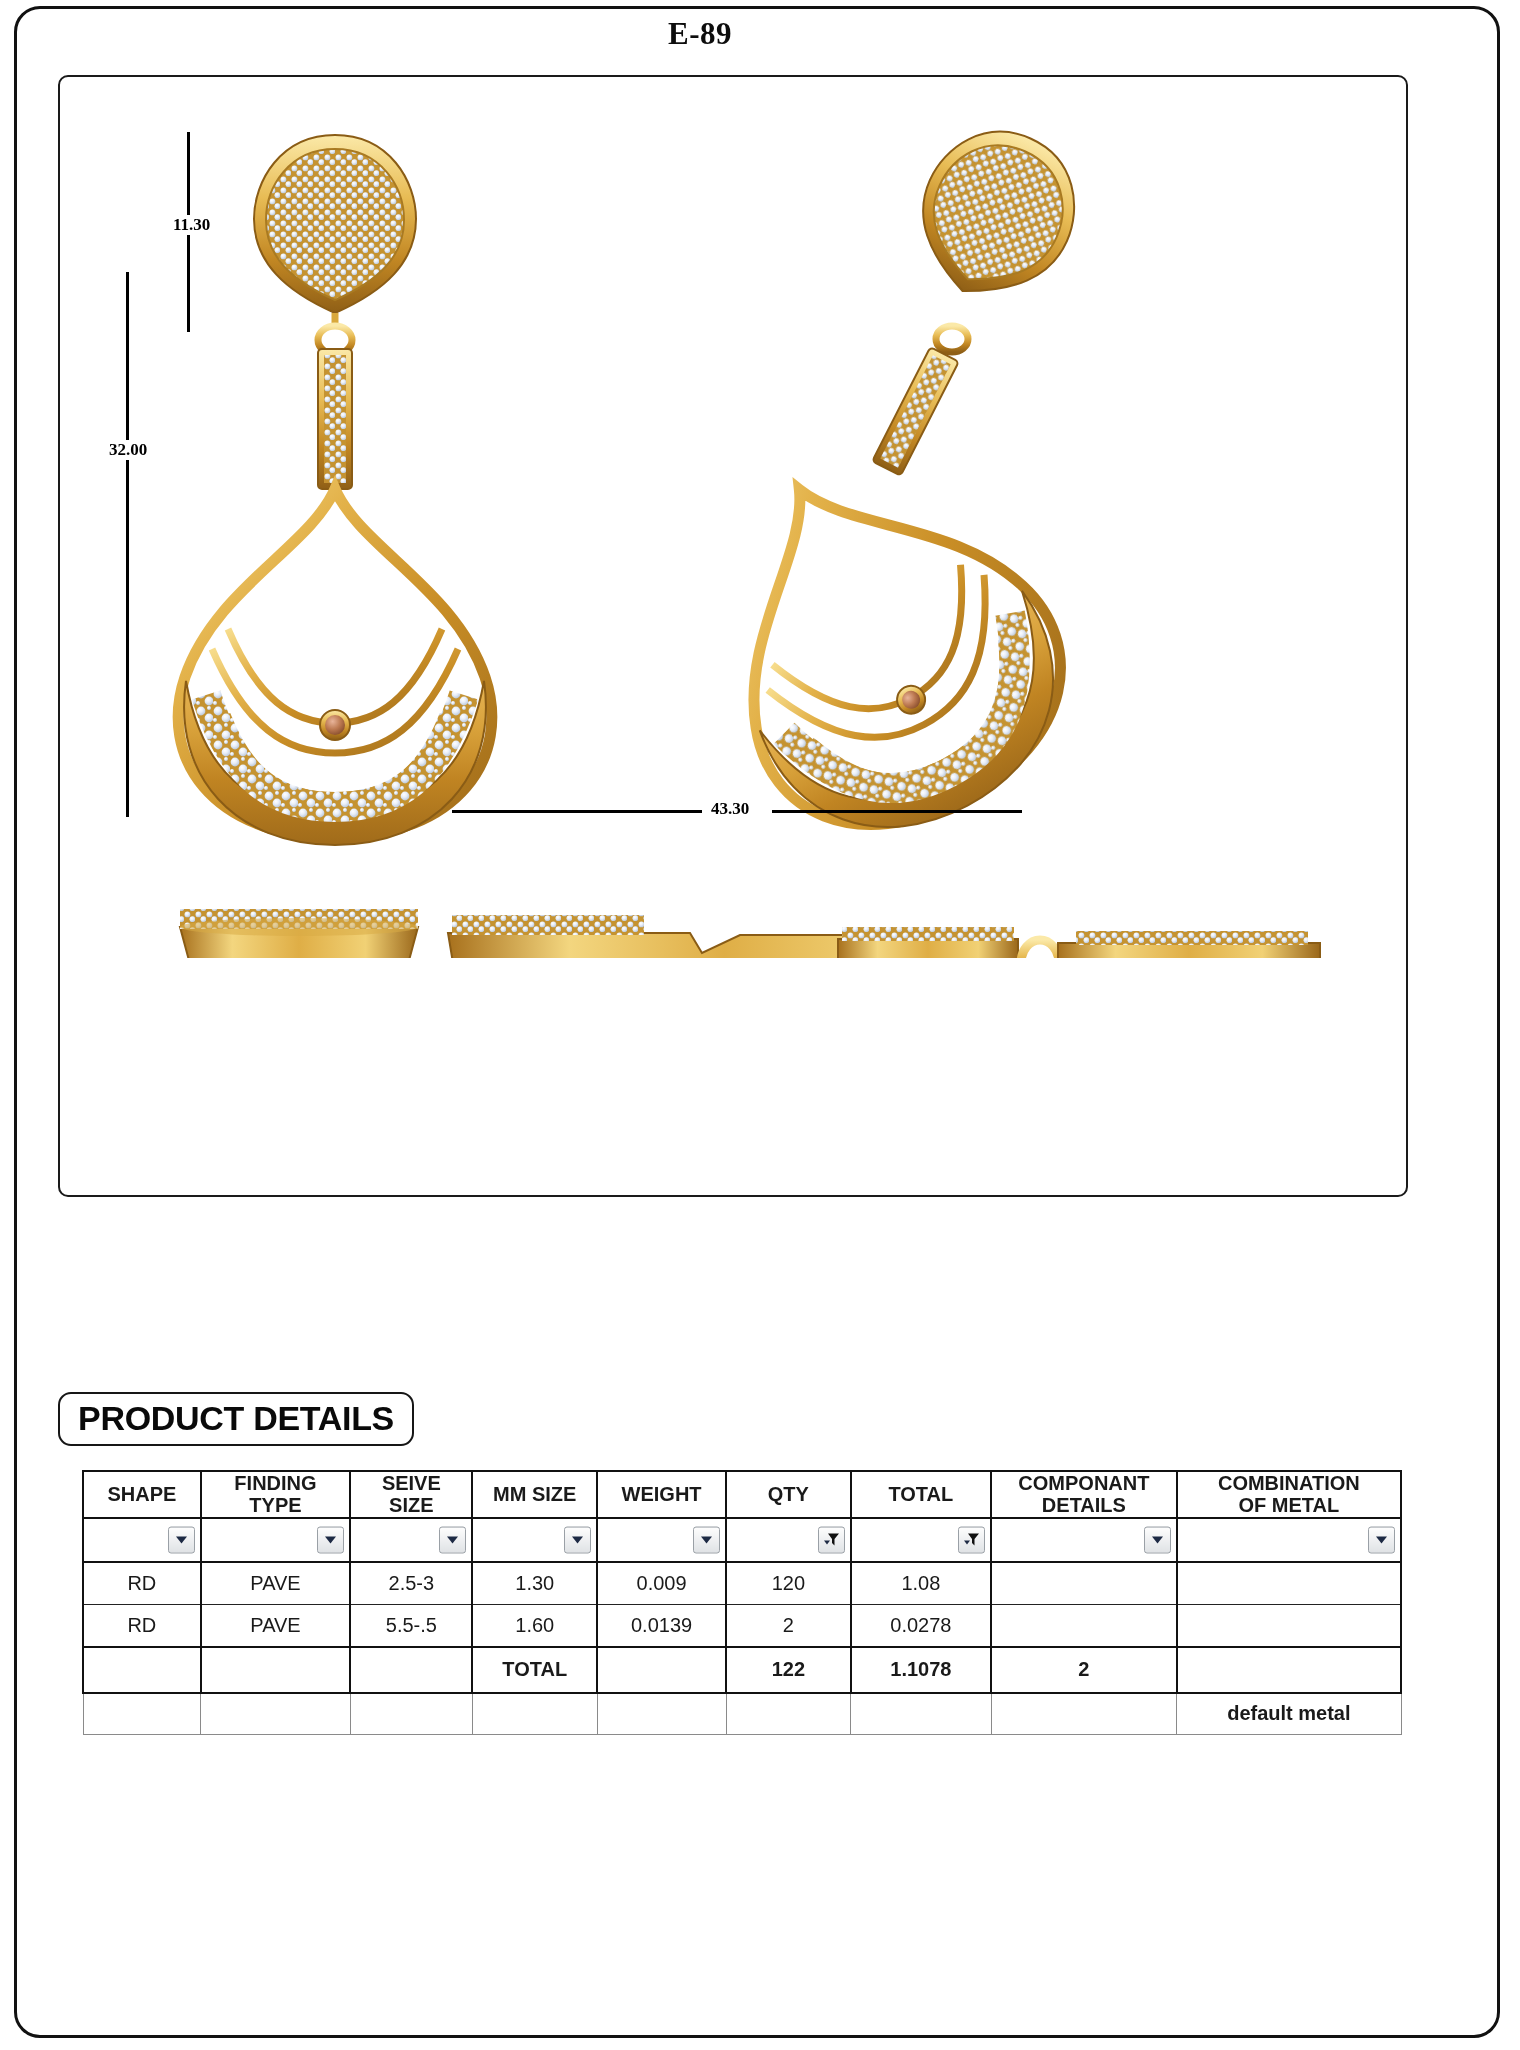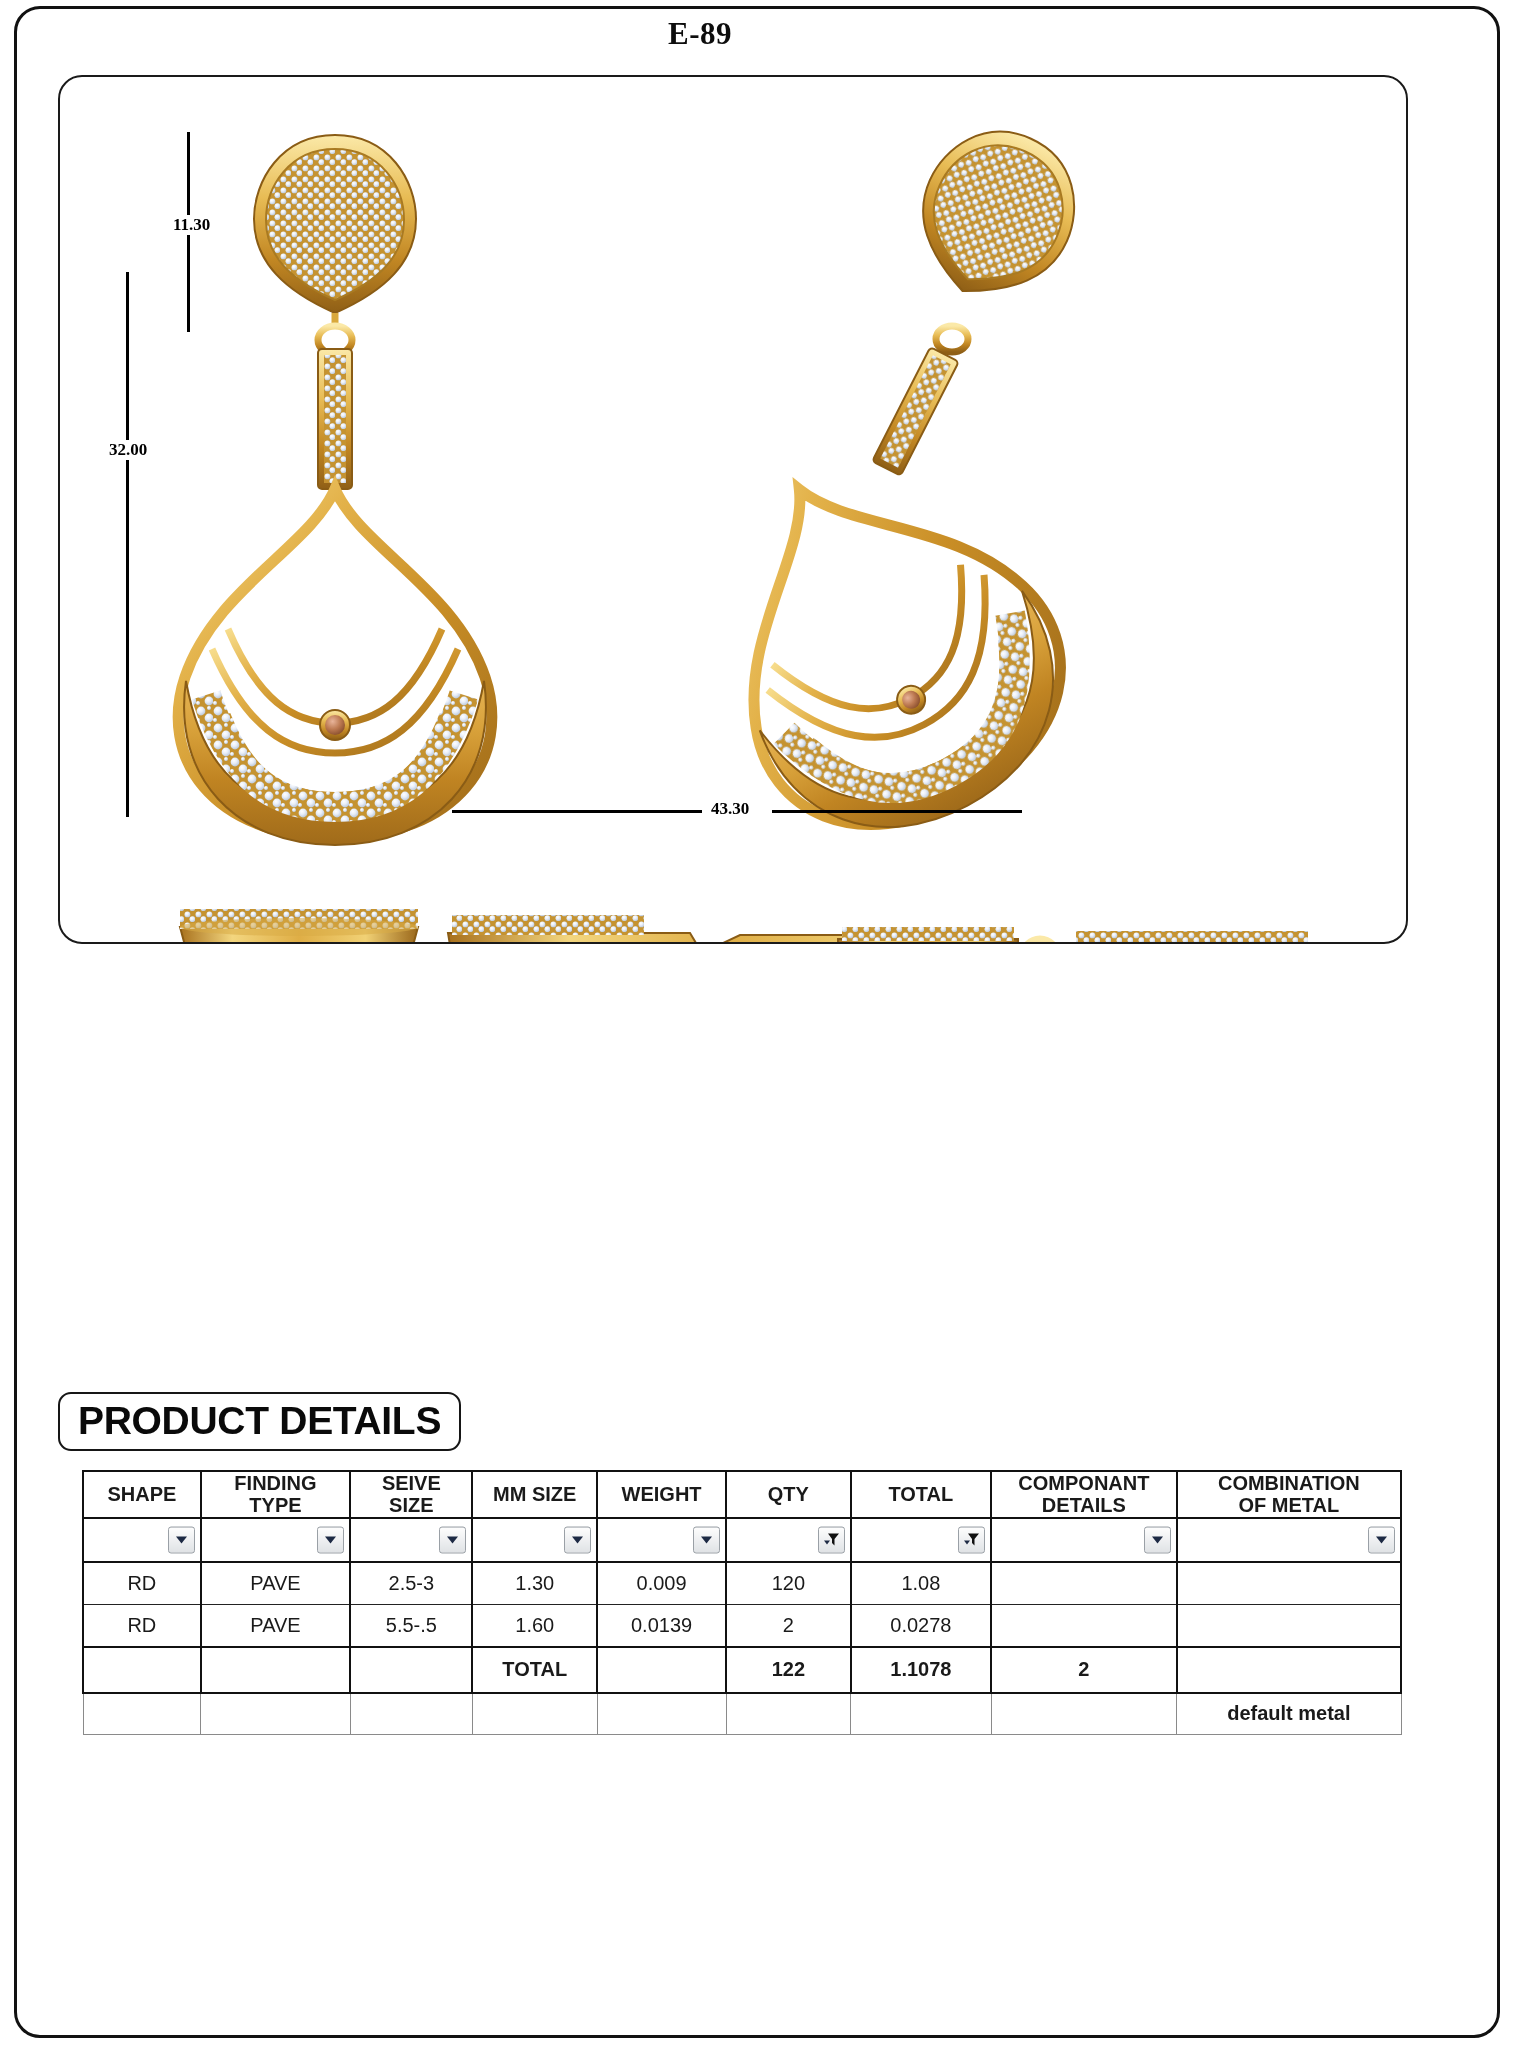--- a/index.html
+++ b/index.html
@@ -41,23 +41,23 @@
     letter-spacing: 0.5px;
     color: #0d0d0d;
   }
 
   
   .drawing-panel {
     position: absolute;
     left: 58px;
     top: 75px;
     width: 1350px;
-    height: 869px;
+    height: 1122px;
     border: 2px solid #1a1a1a;
-    border-radius: 24px;
+    border-radius: 10px;
     box-sizing: border-box;
     background: #fff;
     overflow: hidden;
   }
 
   .render-stage { position: absolute; inset: 0; }
 
   
   .dim-label {
     position: absolute;
@@ -82,21 +82,21 @@
 
   
   .pd-tab {
     position: absolute;
     left: 58px;
     top: 1392px;
     border: 2px solid #161616;
     border-radius: 13px;
     padding: 7px 18px 9px 18px;
     background: #fff;
-    font-size: 39px;
+    font-size: 34px;
     font-weight: bold;
     letter-spacing: -0.3px;
     color: #0a0a0a;
     line-height: 1;
   }
 
   
   .spec-table {
     position: absolute;
     left: 82px;

